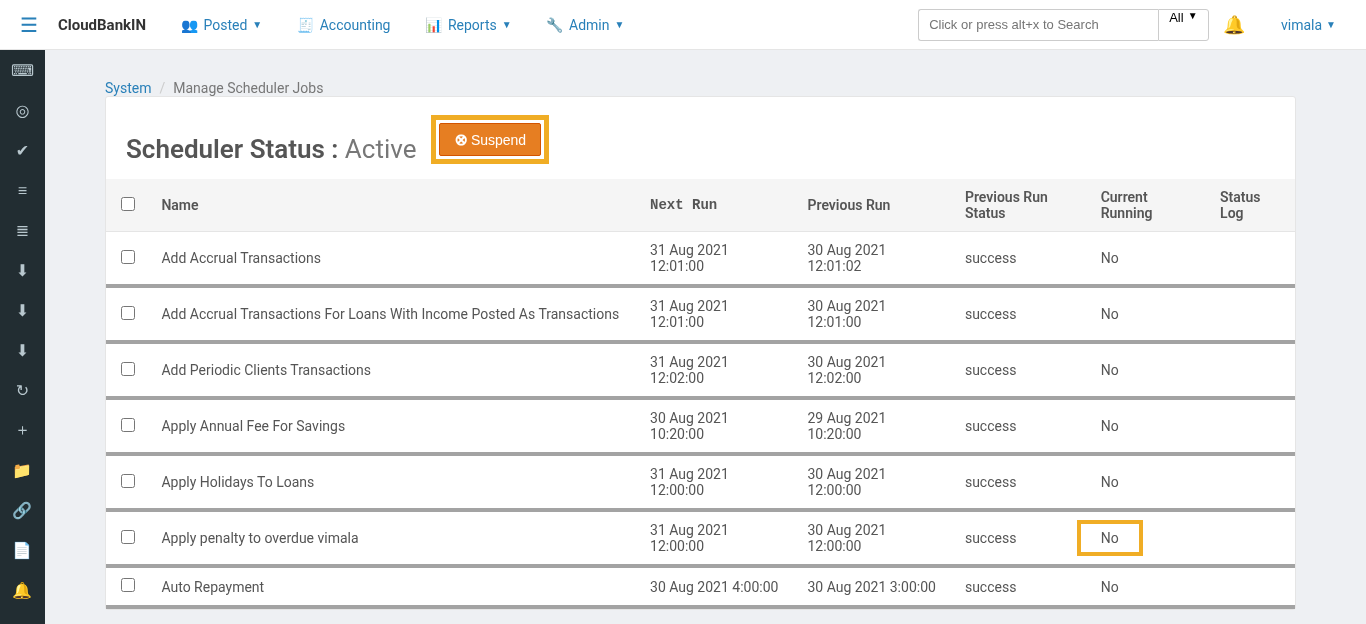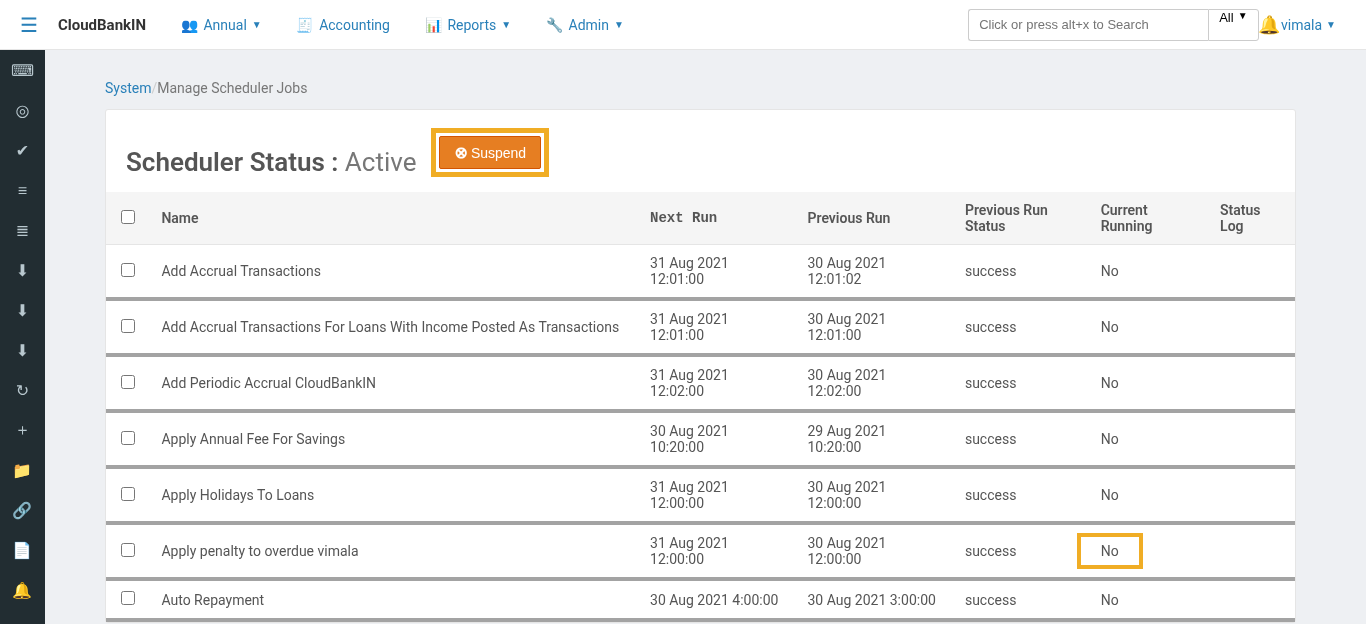--- a/index.html
+++ b/index.html
@@ -5,34 +5,34 @@
 * { box-sizing: border-box; margin: 0; padding: 0; }
 body { font-family: -apple-system, BlinkMacSystemFont, "Segoe UI", Roboto, "Helvetica Neue", Arial, sans-serif; font-size: 14px; color: #333; background: #eef0f3; width: 1366px; height: 624px; overflow: hidden; }
 
 
 .topnav { background: #fff; height: 50px; display: flex; align-items: center; padding: 0 10px; border-bottom: 1px solid #e5e5e5; position: relative; z-index: 10; }
 .hamburger { color: #2980b9; font-size: 20px; cursor: pointer; padding: 0 10px; }
 .brand { font-weight: 700; color: #333; font-size: 15px; padding: 0 20px 0 10px; }
 .topnav-menu { display: flex; align-items: center; gap: 5px; }
 .topnav-item { color: #2980b9; padding: 10px 15px; cursor: pointer; display: flex; align-items: center; gap: 5px; font-size: 14px; }
 .caret { font-size: 10px; }
-.topnav-right { margin-left: auto; display: flex; align-items: center; padding-right: 20px; padding-left: 9px; }
+.topnav-right { margin-left: auto; display: flex; align-items: center; gap: 15px; padding-right: 20px; padding-left: 9px; }
 .search-wrap { display: flex; }
 .search-input { width: 240px; height: 32px; border: 1px solid #ccc; border-right: none; padding: 0 10px; font-size: 13px; color: #888; border-radius: 3px 0 0 3px; }
 .search-filter { height: 32px; border: 1px solid #ccc; background: #fff; padding: 0 10px; font-size: 13px; cursor: pointer; border-radius: 0 3px 3px 0; display: flex; align-items: flex-start; gap: 4px; }
 .bell { color: #2980b9; font-size: 18px; cursor: pointer; }
-.user { color: #2980b9; cursor: pointer; display: flex; align-items: center; gap: 4px; font-size: 14px; }
+.user { color: #2980b9; cursor: pointer; display: flex; align-items: center; gap: 4px; font-size: 14px; margin-left: 20px; }
 
 
 .sidebar { position: absolute; left: 0; top: 50px; width: 45px; bottom: 0; background: #222d32; display: flex; flex-direction: column; }
 .sidebar-item { height: 40px; display: flex; align-items: center; justify-content: center; color: #b8c7ce; cursor: pointer; font-size: 16px; }
 
 
 .main { position: absolute; left: 45px; right: 10px; top: 50px; bottom: 0; overflow: auto; padding: 30px 60px 0 60px; }
-.breadcrumb { font-size: 14px; color: #777; margin-bottom: 13px; display: flex; align-items: center; }
+.breadcrumb { font-size: 14px; color: #777; margin-bottom: 0; display: flex; gap: 8px; align-items: center; }
 .breadcrumb a { color: #2980b9; cursor: pointer; }
 .breadcrumb .sep { color: #ccc; }
 
 .panel { background: #fff; border: 1px solid #e5e5e5; border-radius: 3px; }
 .panel-header { padding: 18px 20px 15px 20px; display: flex; align-items: flex-end; gap: 15px; }
 .page-title { font-size: 26px; font-weight: 600; color: #555; }
 .page-title .status-val { font-weight: 400; color: #777; }
 
 .suspend-wrap { border: 5px solid #f0ad25; padding: 3px; display: inline-block; }
 .suspend-btn { background: #e67e22; color: #fff; border: 1px solid #d35400; padding: 6px 14px; font-size: 14px; cursor: pointer; display: flex; align-items: center; gap: 3px; border-radius: 2px; }
@@ -65,21 +65,21 @@
 </style>
 </head>
 <body>
 
 <div class="topnav">
   <span class="hamburger">☰</span>
   <span class="brand">CloudBankIN</span>
   <div class="topnav-menu">
     <div class="topnav-item">
       <span class="ico">👥</span>
-      <span>Annual</span>
+      <span>Posted</span>
       <span class="caret">▼</span>
     </div>
     <div class="topnav-item">
       <span class="ico">🧾</span>
       <span>Accounting</span>
     </div>
     <div class="topnav-item">
       <span class="ico">📊</span>
       <span>Reports</span>
       <span class="caret">▼</span>
@@ -172,21 +172,21 @@
             <td class="chk"><input type="checkbox" style=""></td>
             <td>Add Accrual Transactions For Loans With Income Posted As Transactions</td>
             <td>31 Aug 2021 12:01:00</td>
             <td>30 Aug 2021 12:01:00</td>
             <td>success</td>
             <td>No</td>
             <td></td>
           </tr>
           <tr>
             <td class="chk"><input type="checkbox" style=""></td>
-            <td>Add Periodic Accrual CloudBankIN</td>
+            <td>Add Periodic Clients Transactions</td>
             <td>31 Aug 2021 12:02:00</td>
             <td>30 Aug 2021 12:02:00</td>
             <td>success</td>
             <td>No</td>
             <td></td>
           </tr>
           <tr>
             <td class="chk"><input type="checkbox" style=""></td>
             <td>Apply Annual Fee For Savings</td>
             <td>30 Aug 2021 10:20:00</td>

